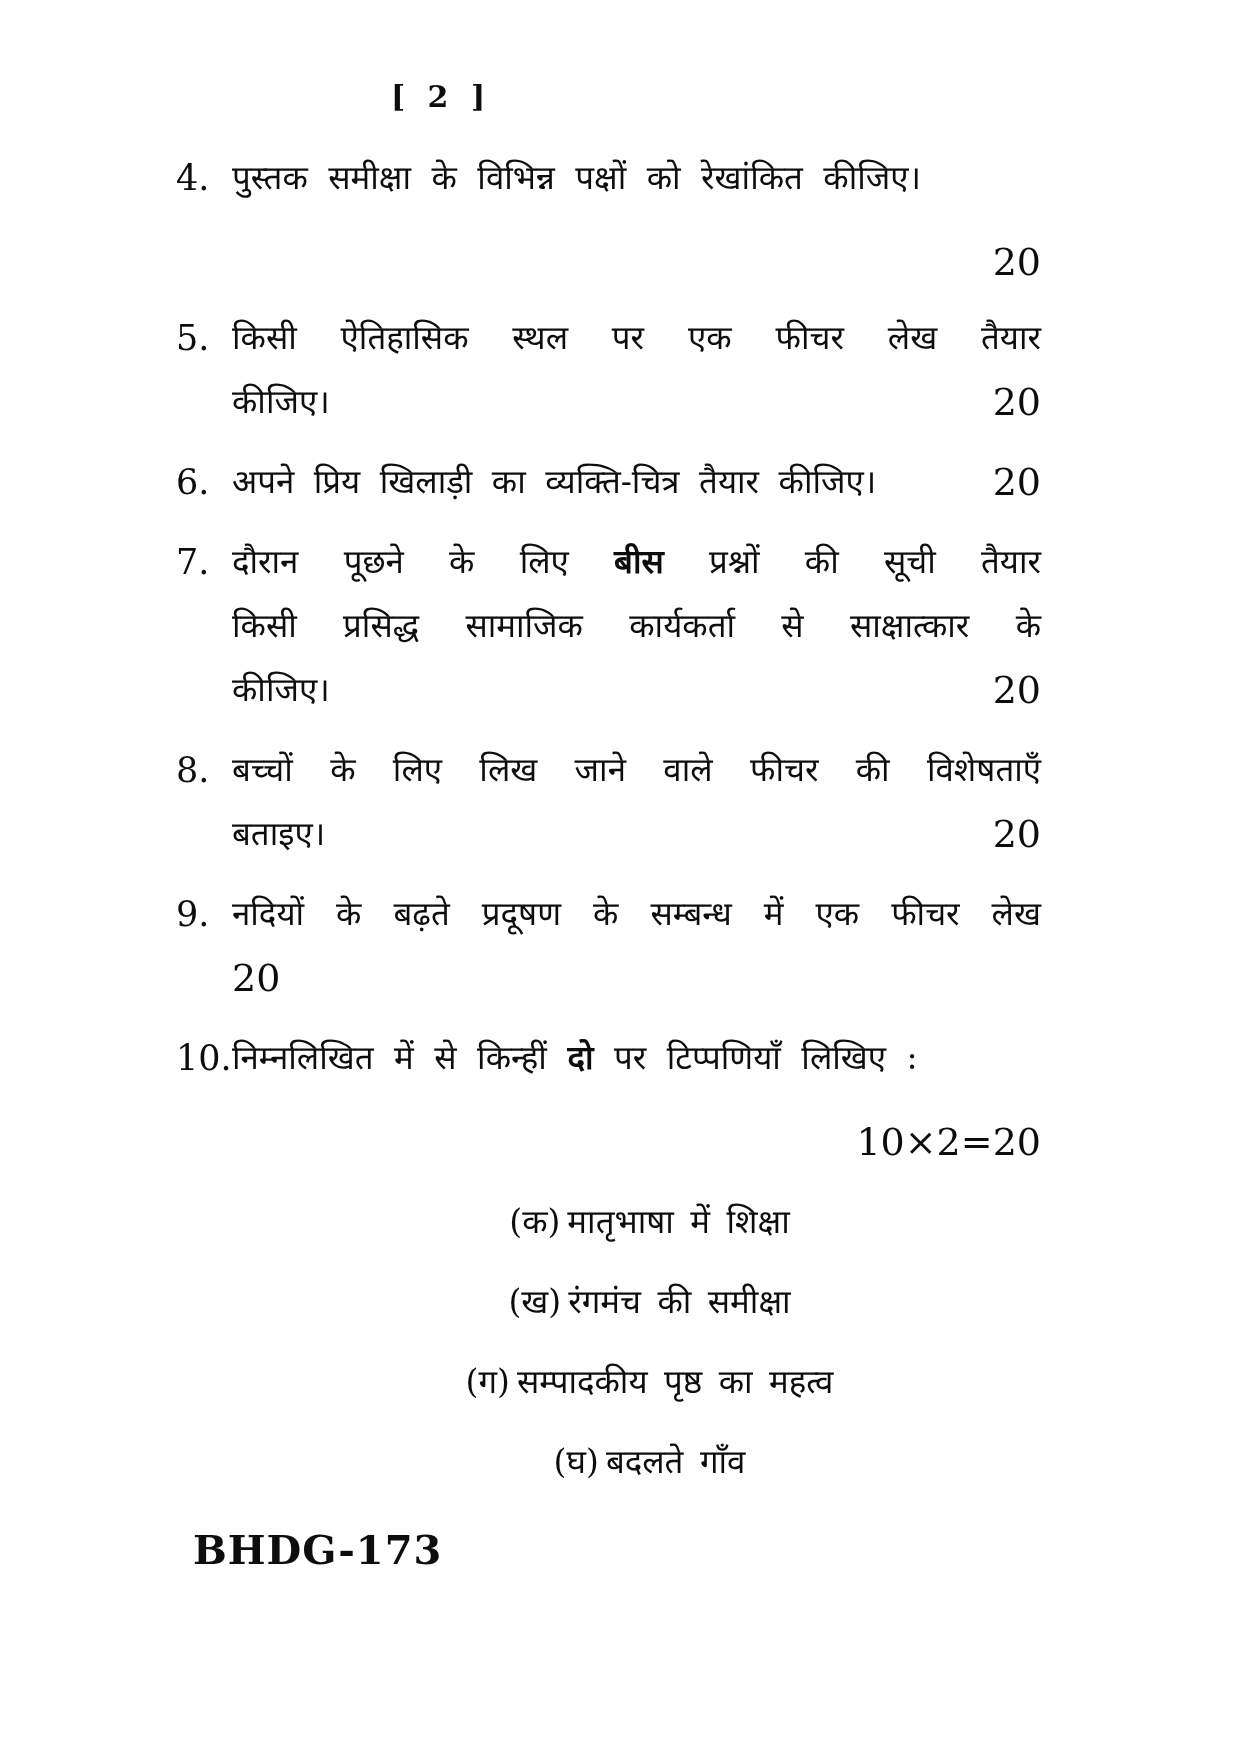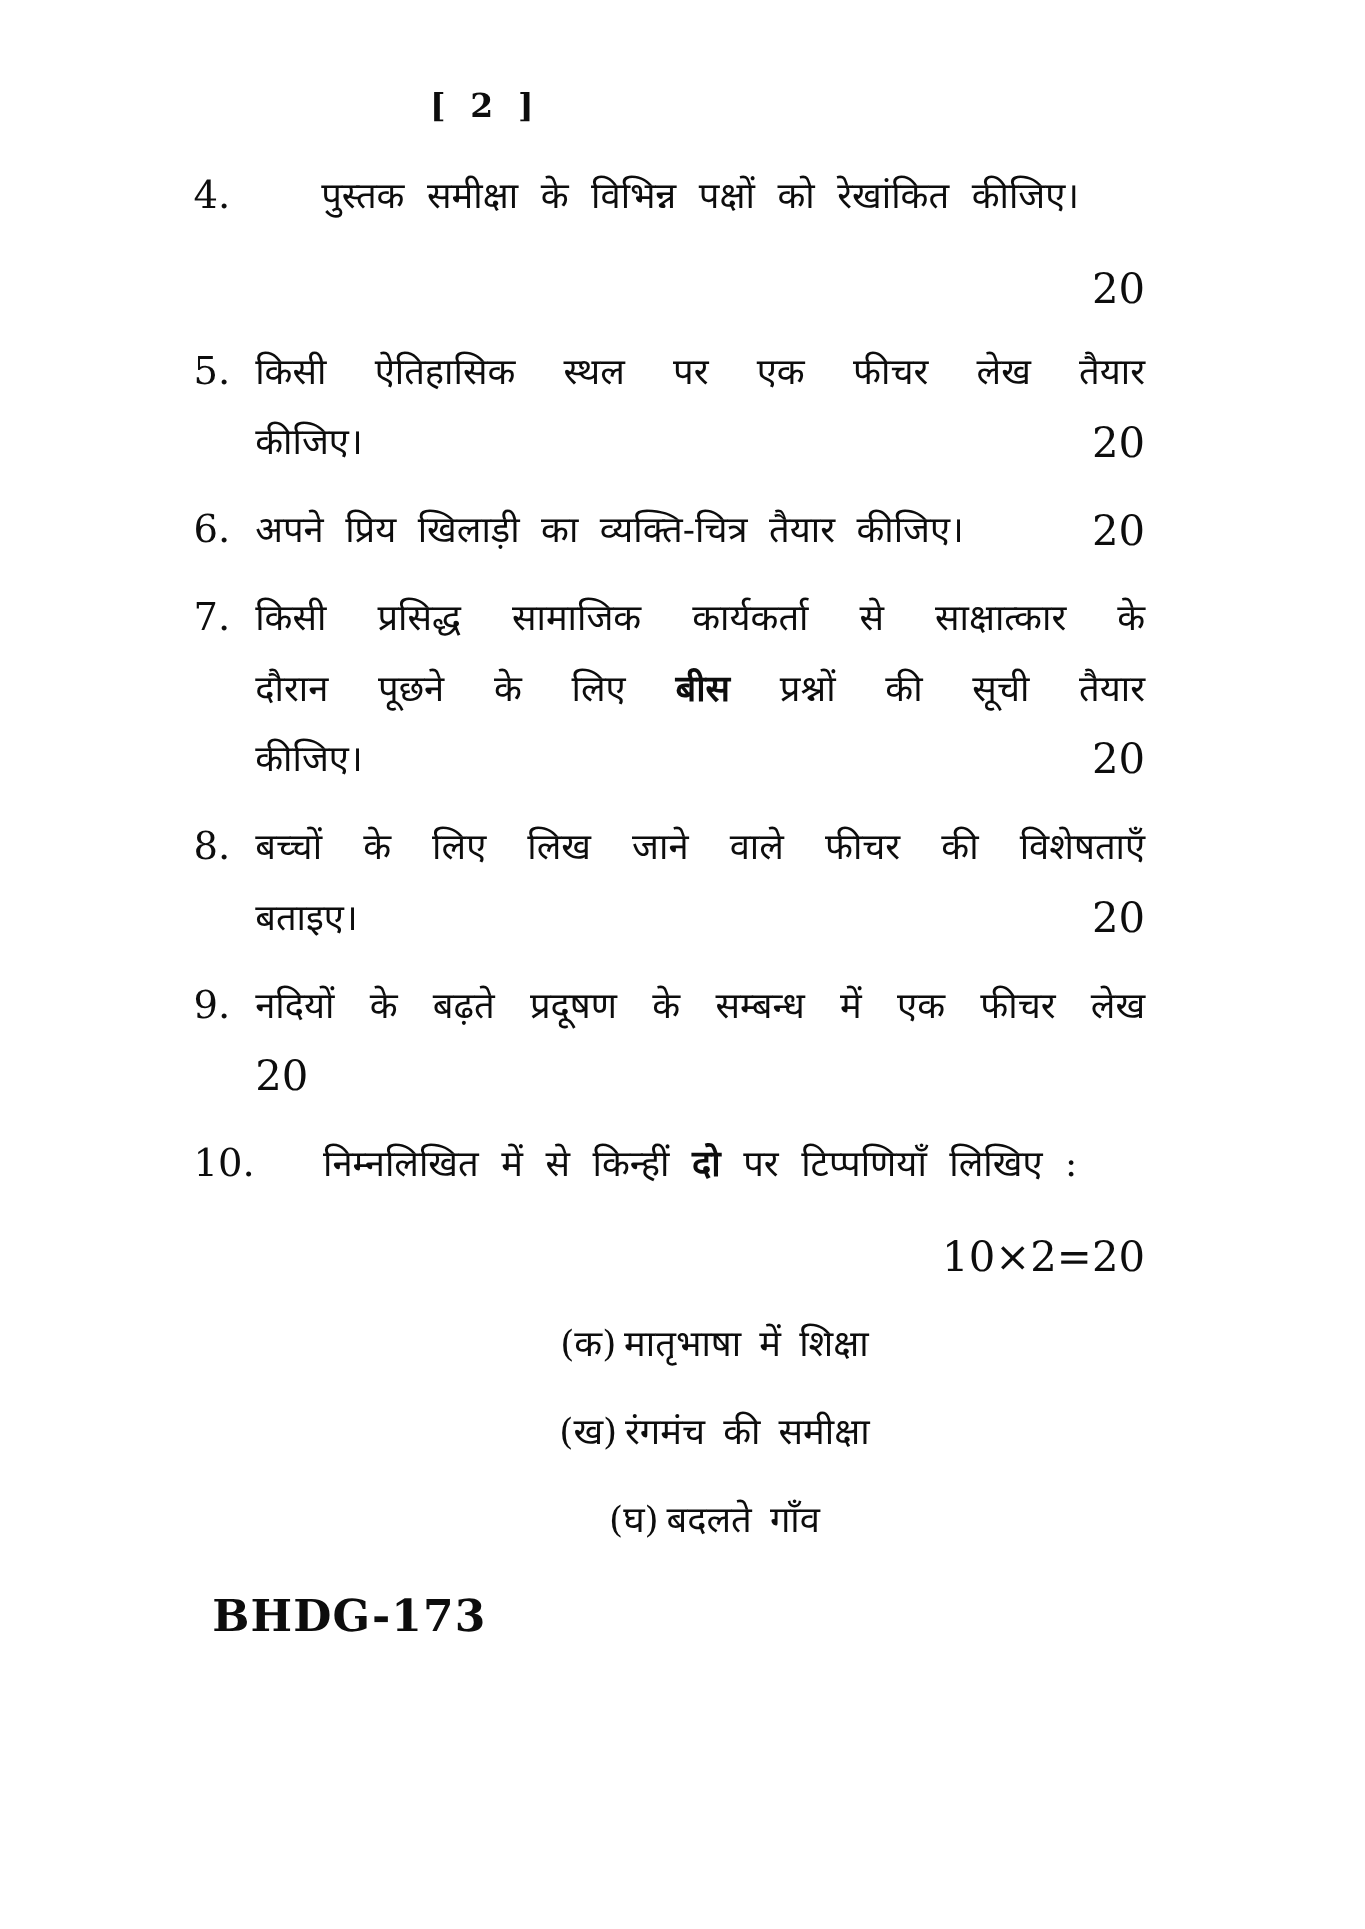--- a/index.html
+++ b/index.html
@@ -28,21 +28,21 @@
   .qnum {
     flex: 0 0 56px;
     width: 56px;
     font-size: 35px;
     line-height: 64px;
     white-space: nowrap;
   }
   .qbody { flex: 1; min-width: 0; }
   .line { font-size: 33px; line-height: 64px; }
   .just { text-align: justify; text-align-last: justify; }
-  .natural { word-spacing: 10px; text-align: center; }
+  .natural { word-spacing: 10px; }
   .flexline { display: flex; justify-content: space-between; align-items: flex-start; }
   .flexline .txt { word-spacing: 9px; }
   .marks { font-size: 38px; font-family: "DejaVu Serif", "Liberation Serif", serif; }
   .marks-row {
     text-align: right;
     margin-top: 24px;
     line-height: 56px;
     font-size: 38px;
   }
   .b { font-weight: bold; }
@@ -90,22 +90,22 @@
       <div class="line flexline">
           <span class="txt">अपने प्रिय खिलाड़ी का व्यक्ति-चित्र तैयार कीजिए।</span>
           <span class="marks">20</span>
         </div>
     </div>
   </div>
 
   <div class="question">
     <div class="qnum">7.</div>
     <div class="qbody">
+      <div class="line just"><span>दौरान पूछने के लिए </span><span class="b">बीस</span><span> प्रश्नों की सूची तैयार</span></div>
       <div class="line just">किसी प्रसिद्ध सामाजिक कार्यकर्ता से साक्षात्कार के</div>
-      <div class="line just"><span>दौरान पूछने के लिए </span><span class="b">बीस</span><span> प्रश्नों की सूची तैयार</span></div>
       <div class="line flexline">
           <span class="txt">कीजिए।</span>
           <span class="marks">20</span>
         </div>
     </div>
   </div>
 
   <div class="question">
     <div class="qnum">8.</div>
     <div class="qbody">
@@ -128,20 +128,21 @@
   </div>
 
   <div class="question">
     <div class="qnum">10.</div>
     <div class="qbody">
       <div class="line natural"><span>निम्नलिखित में से किन्हीं </span><span class="b">दो</span><span> पर टिप्पणियाँ लिखिए :</span></div>
       <div class="marks-row">10×2=20</div>
       <div class="options">
         <div class="option"><span class="opt-label">(क)</span><span>मातृभाषा में शिक्षा</span></div>
         <div class="option"><span class="opt-label">(ख)</span><span>रंगमंच की समीक्षा</span></div>
+        <div class="option"><span class="opt-label">(ग)</span><span>सम्पादकीय पृष्ठ का महत्व</span></div>
         <div class="option"><span class="opt-label">(घ)</span><span>बदलते गाँव</span></div>
       </div>
     </div>
   </div>
 
   <div class="footer">BHDG-173</div>
 
 </div>
 
 </body></html>

